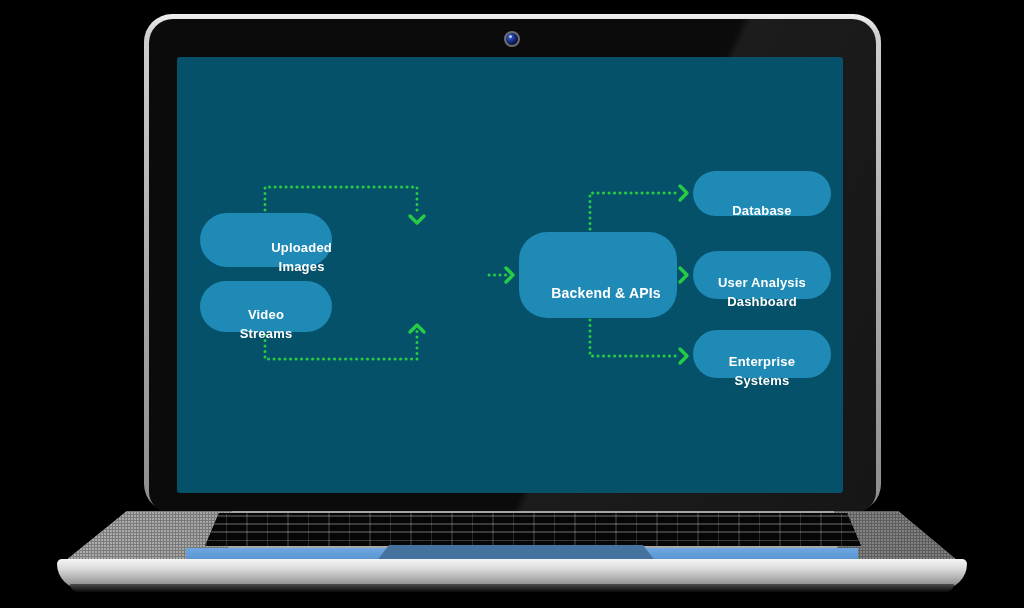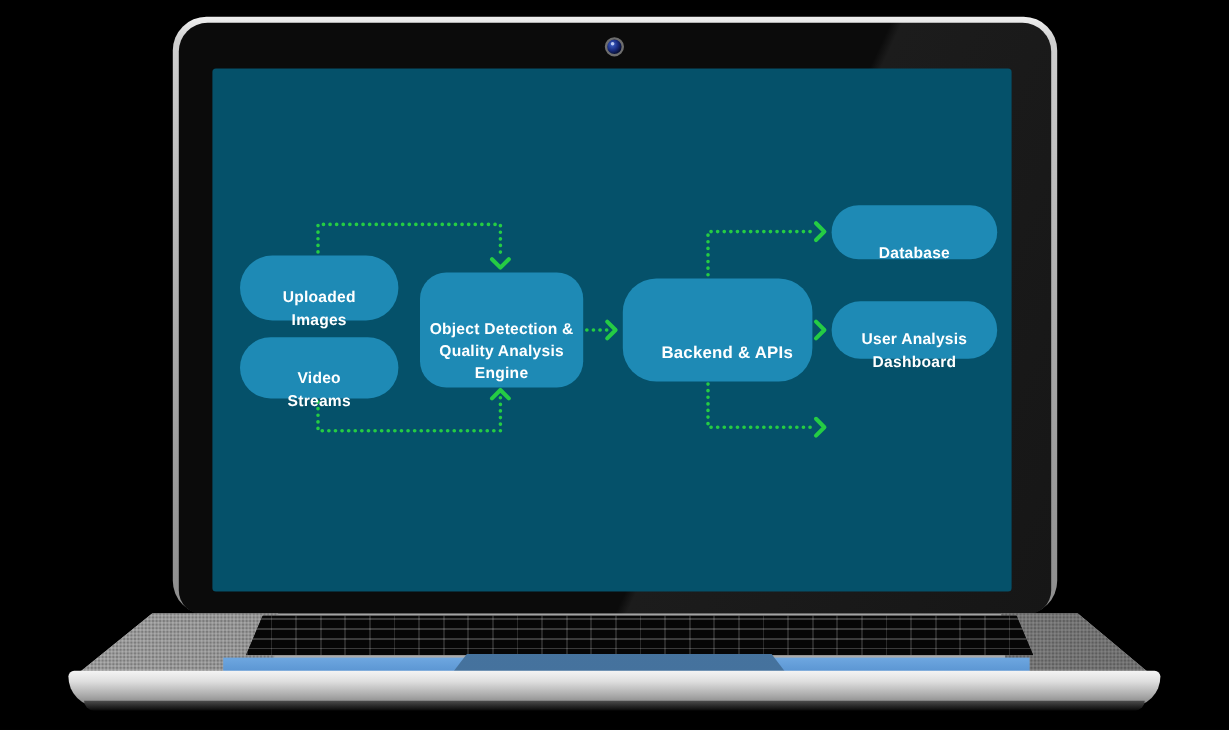--- a/index.html
+++ b/index.html
@@ -22,21 +22,21 @@
   
   .screen{left:177px;top:57px;width:666px;height:436px;background:var(--screen-bg,#05516a);
        border-radius:3px;z-index:2;}
 
   
   .node{position:absolute;display:flex;align-items:center;justify-content:center;
        background:var(--node-fill,#1e8ab5);color:var(--node-text,#fff);
        font-weight:700;font-size:13px;line-height:1.45;text-align:center;
        letter-spacing:.2px;}
   .node-label{white-space:pre-line;margin-top:36px;}
-  .n-uploaded{left:23px;top:156px;width:132px;height:54px;border-radius:27px;}
+  .n-uploaded{left:23px;top:156px;width:132px;height:54px;border-radius:27px;justify-content:flex-end;}
   .n-video{left:23px;top:224px;width:132px;height:51px;border-radius:26px;justify-content:center;}
   .n-engine{left:173px;top:170px;width:136px;height:96px;border-radius:22px;}
   .n-backend{left:342px;top:175px;width:142px;height:86px;border-radius:28px;font-size:14px;padding-left:16px;}
   .n-database{left:516px;top:114px;width:138px;height:45px;border-radius:23px;}
   .n-dashboard{left:516px;top:194px;width:138px;height:48px;border-radius:24px;}
   .n-enterprise{left:516px;top:273px;width:138px;height:48px;border-radius:24px;}
 
   svg.arrows{position:absolute;left:0;top:0;width:666px;height:436px;}
   .dotline{fill:none;stroke:var(--arrow-green,#25cc44);stroke-width:3;
        stroke-linecap:round;stroke-dasharray:0.1 5.4;}
@@ -109,34 +109,33 @@
   </svg>
 
   <div class="node n-uploaded">
     <span class="node-label">Uploaded
 Images</span>
   </div>
   <div class="node n-video">
     <span class="node-label">Video
 Streams</span>
   </div>
-  <div class="node n-engine">
-    <span class="node-label">Object Detection &amp;
-Quality Analysis
-Engine</span>
-  </div>
   <div class="node n-backend">
     <span class="node-label">Backend &amp; APIs</span>
   </div>
   <div class="node n-database">
     <span class="node-label">Database</span>
   </div>
   <div class="node n-dashboard">
     <span class="node-label">User Analysis
 Dashboard</span>
+  </div>
+  <div class="node n-enterprise">
+    <span class="node-label">Enterprise
+Systems</span>
   </div>
 </div>
 
 <div class="abs deck"></div>
 <div class="abs grille grille-l"></div>
 <div class="abs grille grille-r"></div>
 <div class="abs keyboard"></div>
 <div class="abs palm"></div>
 <div class="abs trackpad"></div>
 <div class="abs front"></div>

